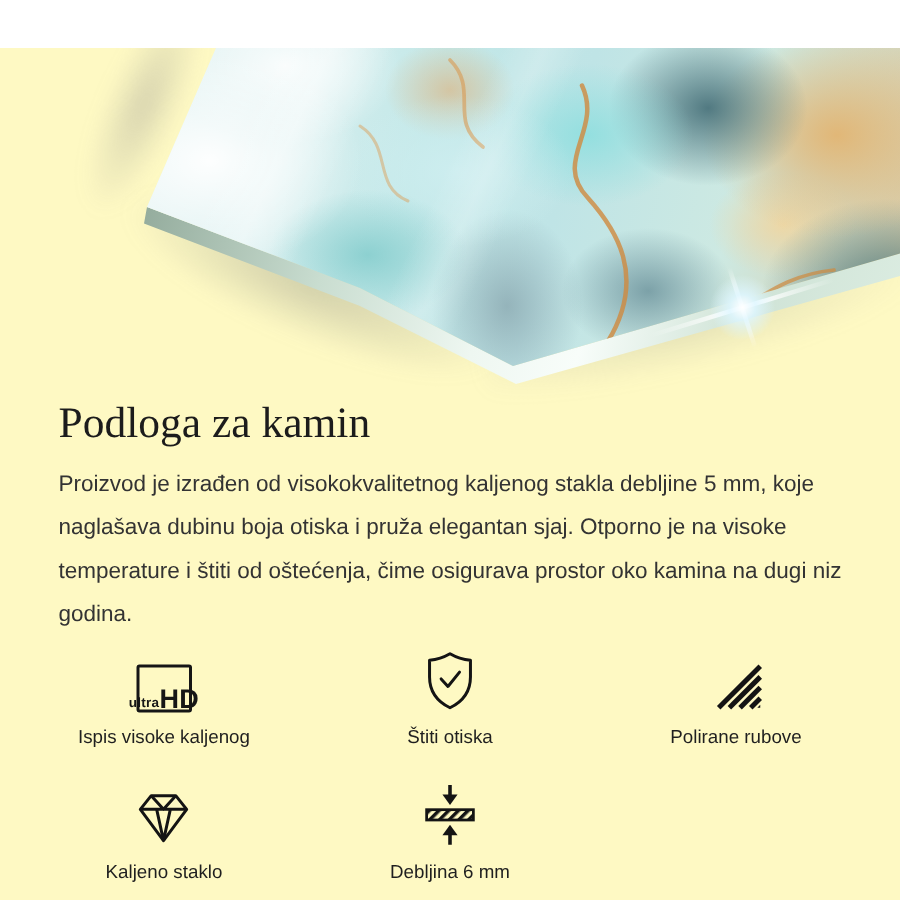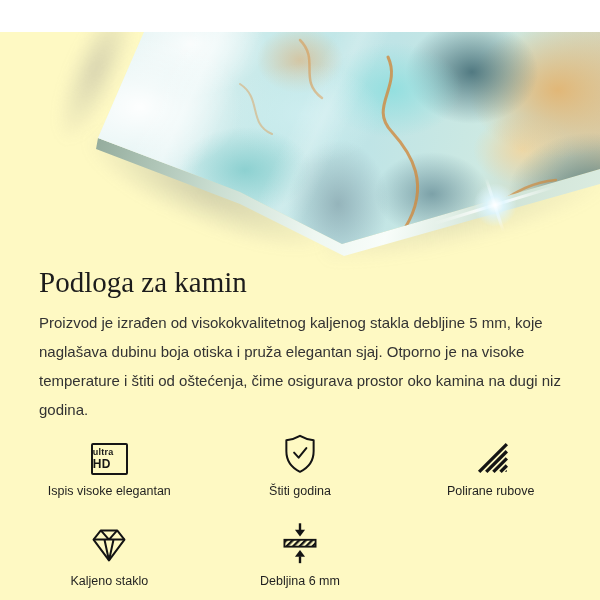--- a/index.html
+++ b/index.html
@@ -58,23 +58,23 @@
   .title{font-family:"Liberation Serif","DejaVu Serif",serif;font-weight:400;color:#1c1c1c;
     font-size:29px;line-height:32px;margin:0;}
   .desc{margin:10px 0 0 0;color:#333;font-size:15px;line-height:29px;max-width:527px;}
 
   
   .features{display:grid;grid-template-columns:repeat(3,1fr);row-gap:20px;margin:5px 14px 0 14px;}
   .feature{display:flex;flex-direction:column;align-items:center;text-align:center;}
   .ficon{height:46px;display:flex;align-items:flex-end;justify-content:center;}
   .flabel{margin-top:9px;font-size:12.5px;line-height:15px;color:#1f1f1f;}
   .hd-box{width:33px;height:28px;border:2.5px solid #161616;border-radius:2px;
-    display:flex;flex-direction:column;align-items:flex-start;justify-content:center;color:#161616;}
+    display:flex;flex-direction:row;align-items:flex-end;justify-content:center;color:#161616;}
   .hd-top{font-size:9px;font-weight:700;line-height:10px;letter-spacing:.2px;}
-  .hd-bottom{font-size:12px;font-weight:800;line-height:14px;letter-spacing:.3px;}
+  .hd-bottom{font-size:18px;font-weight:800;line-height:14px;letter-spacing:.3px;}
   svg .st{stroke:#141414;fill:none;stroke-width:2.2;}
 </style>
 </head>
 <body>
 
 <div class="page">
 
   <div class="hero">
     <div class="shadow shadow-left"></div>
     <div class="shadow shadow-bottom-left"></div>
@@ -106,31 +106,31 @@
   <div class="features">
 
 
     <div class="feature">
       <div class="ficon">
         <div class="hd-box">
           <span class="hd-top">ultra</span>
           <span class="hd-bottom">HD</span>
         </div>
       </div>
-      <div class="flabel">Ispis visoke elegantan</div>
+      <div class="flabel">Ispis visoke kaljenog</div>
     </div>
 
     <div class="feature">
       <div class="ficon">
         <svg width="40" height="42" viewBox="0 0 44 46">
           <path class="st" d="M22 3 C26.5 5.6 31 7.2 37 7.8 L37 20 C37 30.5 31 38.2 22 42.6 C13 38.2 7 30.5 7 20 L7 7.8 C13 7.2 17.5 5.6 22 3 Z" stroke-linejoin="round"></path>
           <polyline class="st" points="15.5,21.5 20.5,27 29,16.5" stroke-width="2.6" stroke-linecap="round" stroke-linejoin="round"></polyline>
         </svg>
       </div>
-      <div class="flabel">Štiti godina</div>
+      <div class="flabel">Štiti otiska</div>
     </div>
 
     <div class="feature">
       <div class="ficon">
         <svg width="38" height="38" viewBox="0 0 48 48">
           <g stroke="#141414" stroke-width="4.2" fill="none">
             <line x1="9" y1="44" x2="44" y2="9"></line>
             <line x1="18" y1="44" x2="44" y2="18"></line>
             <line x1="27" y1="44" x2="44" y2="27"></line>
             <line x1="36" y1="44" x2="44" y2="36"></line>

